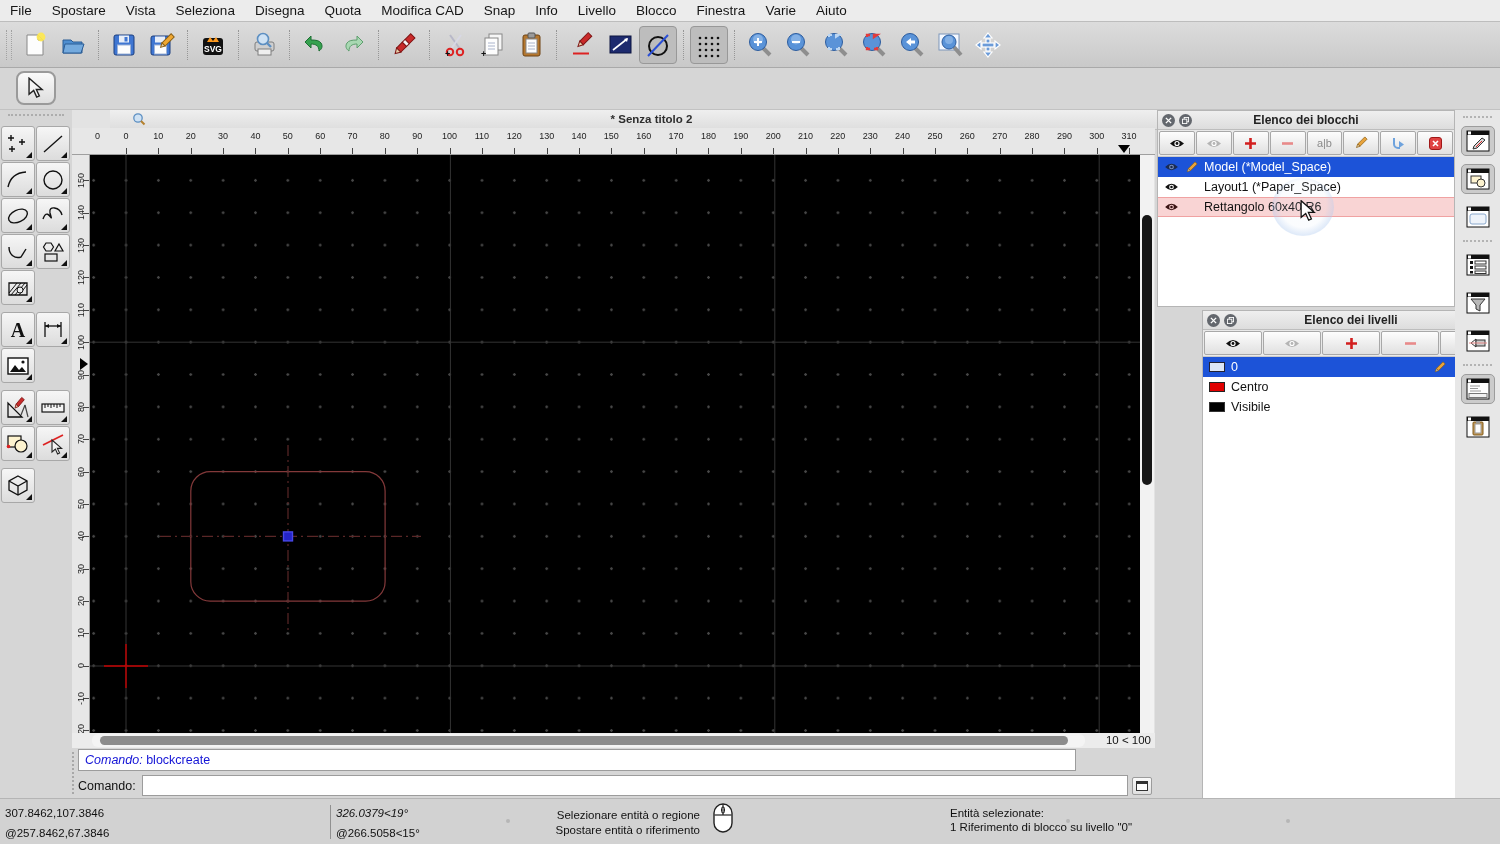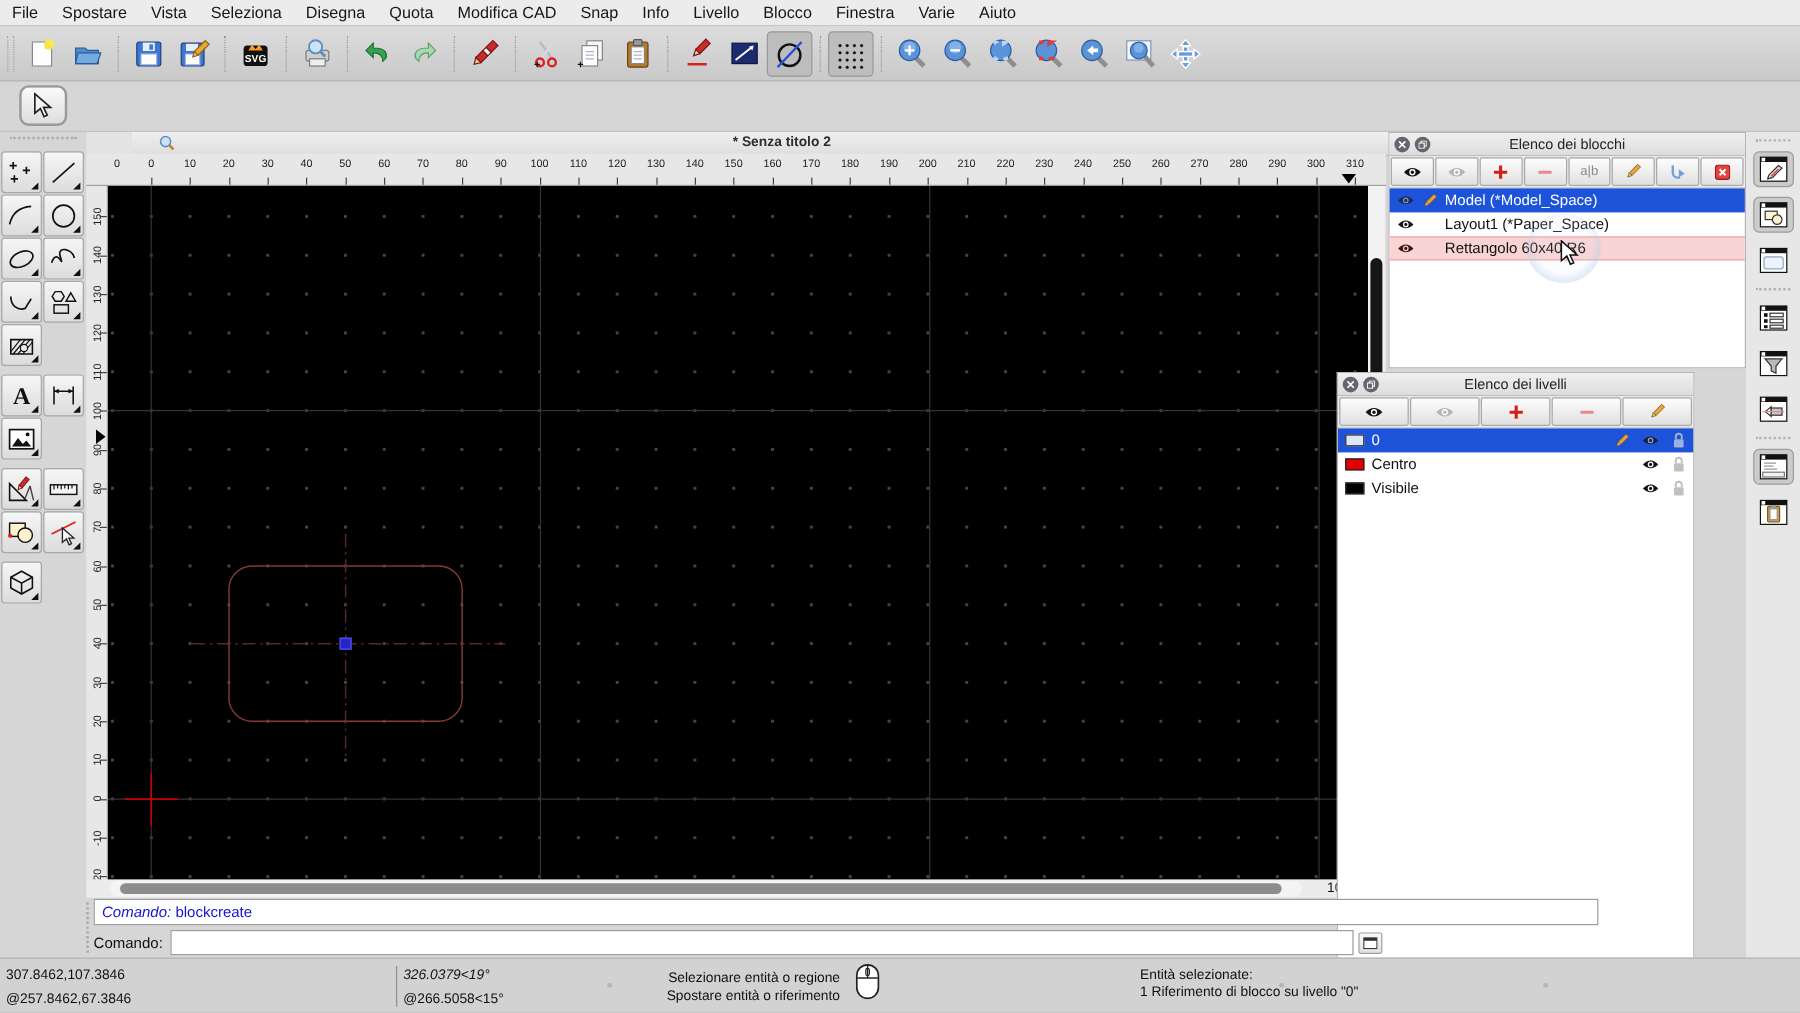--- a/index.html
+++ b/index.html
@@ -74,21 +74,21 @@
   .vscroll { position:absolute; left:1068px; top:45px; width:14px; height:578px; background:#f2f2f2; }
   .vthumb { position:absolute; left:2px; top:60px; width:10px; height:270px; background:#161616; border-radius:5px; }
   .hscrollrow { position:absolute; left:0; top:623px; width:1083px; height:15px; background:#ececec; }
   .hscroll { position:absolute; left:20px; top:1px; width:993px; height:13px; background:#f4f4f4; border-radius:6px; }
   .hthumb { position:absolute; left:8px; top:2px; width:968px; height:9px; background:#8c8c8c; border-radius:5px; }
   .gridstatus { position:absolute; right:4px; top:0; font-size:11.5px; color:#111; line-height:15px; }
 
   
   .panel { position:absolute; background:#ffffff; border:1px solid #b5b5b5; }
   .panel-title { height:19px; background:linear-gradient(#efefef,#dddddd); border-bottom:1px solid #bdbdbd;
-    position:relative; text-align:center; font-size:12px; color:#222; line-height:18px; }
+    position:relative; text-align:center; font-size:12px; color:#222; line-height:18px;font-weight:bold; }
   .ptbtn { position:absolute; top:3px; width:13px; height:13px; border-radius:50%; background:#63676d;
     display:flex; align-items:center; justify-content:center; }
   .ptbtn.b1 { left:4px; } .ptbtn.b2 { left:21px; }
   .panel-toolbar { display:flex; border-bottom:1px solid #c9c9c9; background:#e9e9e9; padding:1px; gap:1px; }
   .pt-btn { flex:1; height:24px; background:linear-gradient(#fdfdfd,#e0e0e0); border:1px solid #a8a8a8;
     border-radius:2px; display:flex; align-items:center; justify-content:center; font-size:11px; color:#8a8a8a; }
   .prow { height:20px; display:flex; align-items:center; font-size:12.5px; color:#111; gap:6px; padding-left:6px; }
   .prow.selected { background:#1c53d8; color:#fff; }
   .prow.pink { background:#f9d4d4; border-top:1px solid #f0a2a2; border-bottom:1px solid #f0a2a2; }
   .prow .spacer { flex:1; }
@@ -96,21 +96,21 @@
 
   
   .dockcol { position:absolute; left:1455px; top:110px; width:45px; height:688px; background:#e7e7e7; }
   .dockdots { margin:6px 8px; border-top:2px dotted #b3b3b3; }
   .dbtn { width:34px; height:30px; margin:8px auto; display:flex; align-items:center; justify-content:center; border-radius:5px; }
   .dbtn.pressed { background:#cbcbcb; border:1px solid #9c9c9c; }
 
   
   .cmdarea { position:absolute; left:72px; top:748px; width:1083px; height:50px; }
   .cmd-handle { position:absolute; left:0px; top:4px; height:42px; border-left:2px dotted #a8a8a8; }
-  .cmd-history { position:absolute; left:6px; top:1px; width:1254px; height:22px; background:#fff;
+  .cmd-history { position:absolute; left:6px; top:1px; width:998px; height:22px; background:#fff;
     border:1px solid #9c9c9c; font-size:12.5px; line-height:20px; padding-left:6px; color:#1414d6; }
   .cmd-history .lbl { font-style:italic; }
   .cmd-inputrow { position:absolute; left:6px; top:26px; width:1074px; height:23px; display:flex; align-items:center; }
   .cmd-inputrow .lbl { font-size:12.5px; color:#111; margin-right:6px; }
   .cmd-input { flex:1; height:21px; background:#fff; border:1px solid #9c9c9c; font-size:12px; padding:0 4px;
     font-family:"Liberation Sans",sans-serif; }
   .cmd-btn { width:20px; height:18px; margin-left:4px; background:linear-gradient(#fafafa,#e0e0e0);
     border:1px solid #9c9c9c; border-radius:2px; display:flex; align-items:center; justify-content:center; }
 
   
@@ -870,21 +870,21 @@
       <svg width="15" height="10" viewBox="0 0 16 11">
           <path d="M1 5.5Q8 -1.5 15 5.5 8 12.5 1 5.5Z" fill="#3a1212"></path>
           <circle cx="8" cy="5.5" r="2.6" fill="#f3caca"></circle>
           <circle cx="8" cy="5.5" r="1.4" fill="#3a1212"></circle>
         </svg>
       <span style="width:13px;"></span>
       <span>Rettangolo 60x40 R6</span>
     </div>
   </div>
 
-  <div class="panel" style="left:1114px; top:310px; width:298px; height:488px; border-bottom:none;">
+  <div class="panel" style="left:1202px; top:310px; width:298px; height:488px; border-bottom:none;">
     <div class="panel-title">
       <span class="ptbtn b1">
           <svg width="7" height="7" viewBox="0 0 8 8">
             <path d="M1 1l6 6M7 1l-6 6" stroke="#fff" stroke-width="1.6"></path>
           </svg>
         </span>
       <span class="ptbtn b2">
           <svg width="7" height="7" viewBox="0 0 8 8">
             <rect x="2.5" y="0.5" width="5" height="5" fill="none" stroke="#fff"></rect>
             <rect x="0.5" y="2.5" width="5" height="5" fill="#63676d" stroke="#fff"></rect>

